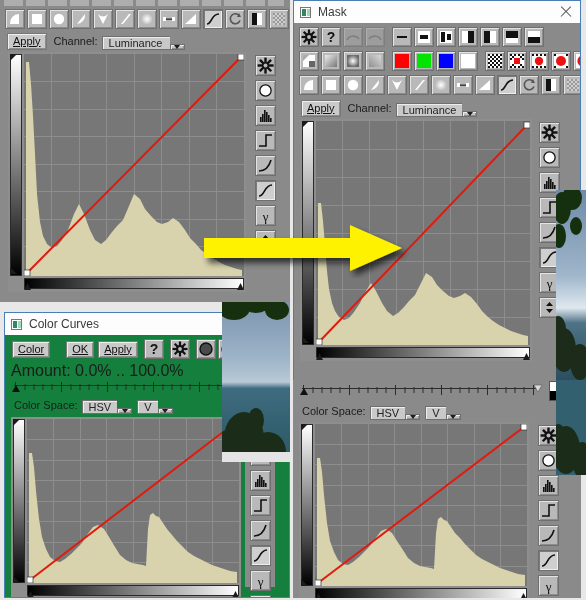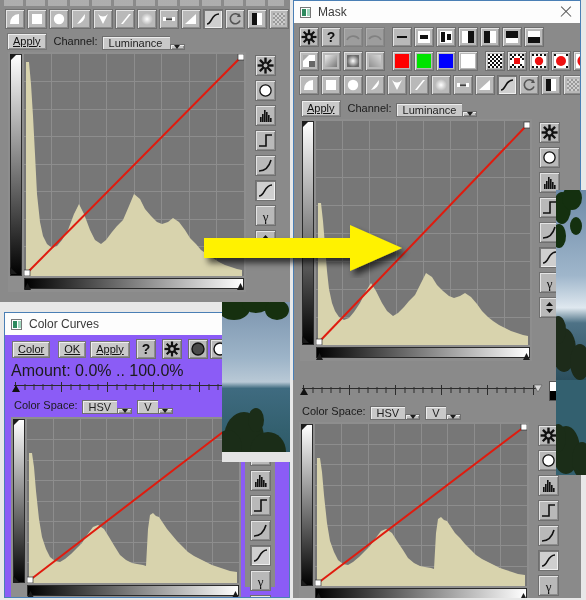--- a/index.html
+++ b/index.html
@@ -738,31 +738,31 @@
           <ellipse cx="20" cy="36" rx="6" ry="9"></ellipse>
         </g>
       <g fill="#1d2b1a">
           <ellipse cx="8" cy="160" rx="12" ry="22"></ellipse>
           <ellipse cx="24" cy="172" rx="10" ry="18"></ellipse>
          <ellipse cx="2" cy="140" rx="8" ry="14"></ellipse>
         </g>
     </svg>
   </div>
 
-  <div class="panel" style="left:4px;top:312px;width:286px;height:286px;background:#8b5cf6;border:1px solid #4a7fb5;box-sizing:border-box;">
+  <div class="panel" style="left:4px;top:312px;width:286px;height:286px;background:#15803d;border:1px solid #4a7fb5;box-sizing:border-box;">
 
     <div class="titlebar">
       <span class="tb-ico"></span>
       <span class="tb-title">Color Curves</span>
       <span class="tb-close"></span>
     </div>
 
     <div class="toolrow" style="position:absolute;left:4px;top:24px;width:282px;height:24px;">
       <div class="btn">Color</div>
-      <div class="btn" style="margin-left:8px;">OK</div>
+      <div class="btn" style="margin-left:16px;">OK</div>
       <div class="btn" style="margin-left:4px;">Apply</div>
       <div class="tbtn" style="margin-left:6px;">
         <svg width="18" height="18">
             <text x="9" y="14" font-size="14" font-weight="bold" text-anchor="middle" fill="#111" font-family="Liberation Sans, sans-serif">?</text>
           </svg>
         </div>
       <div class="tbtn" style="margin-left:4px;">
         <svg width="18" height="18">
             <g fill="#111">
               <rect x="7.9" y="1.5" width="2.2" height="15"></rect>

